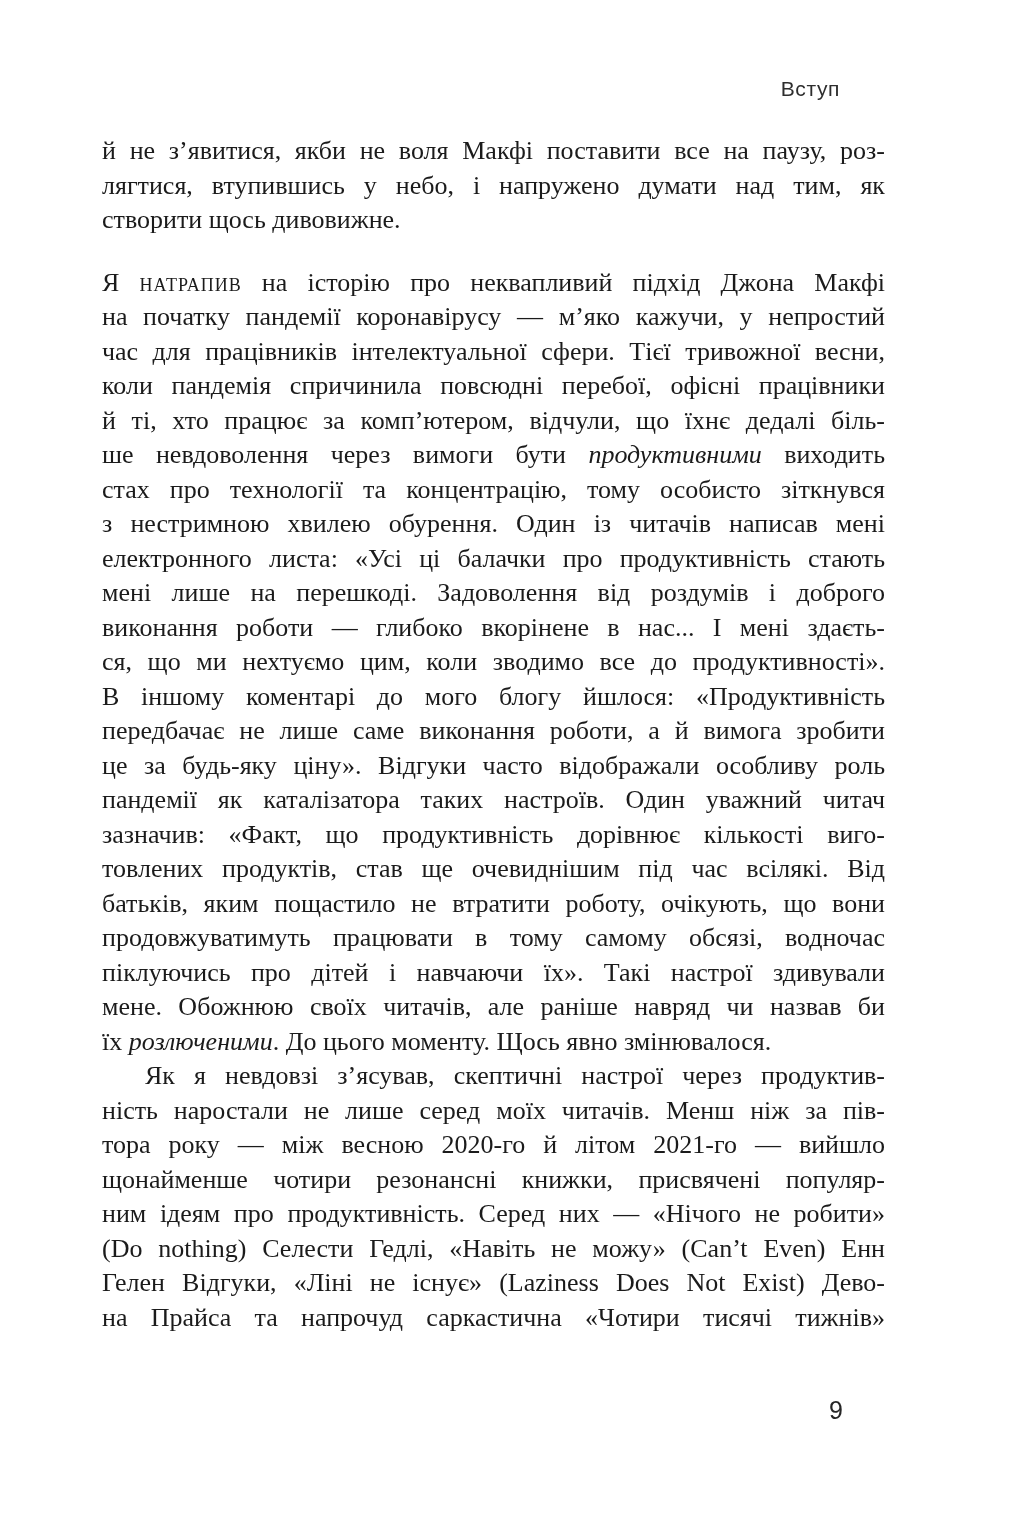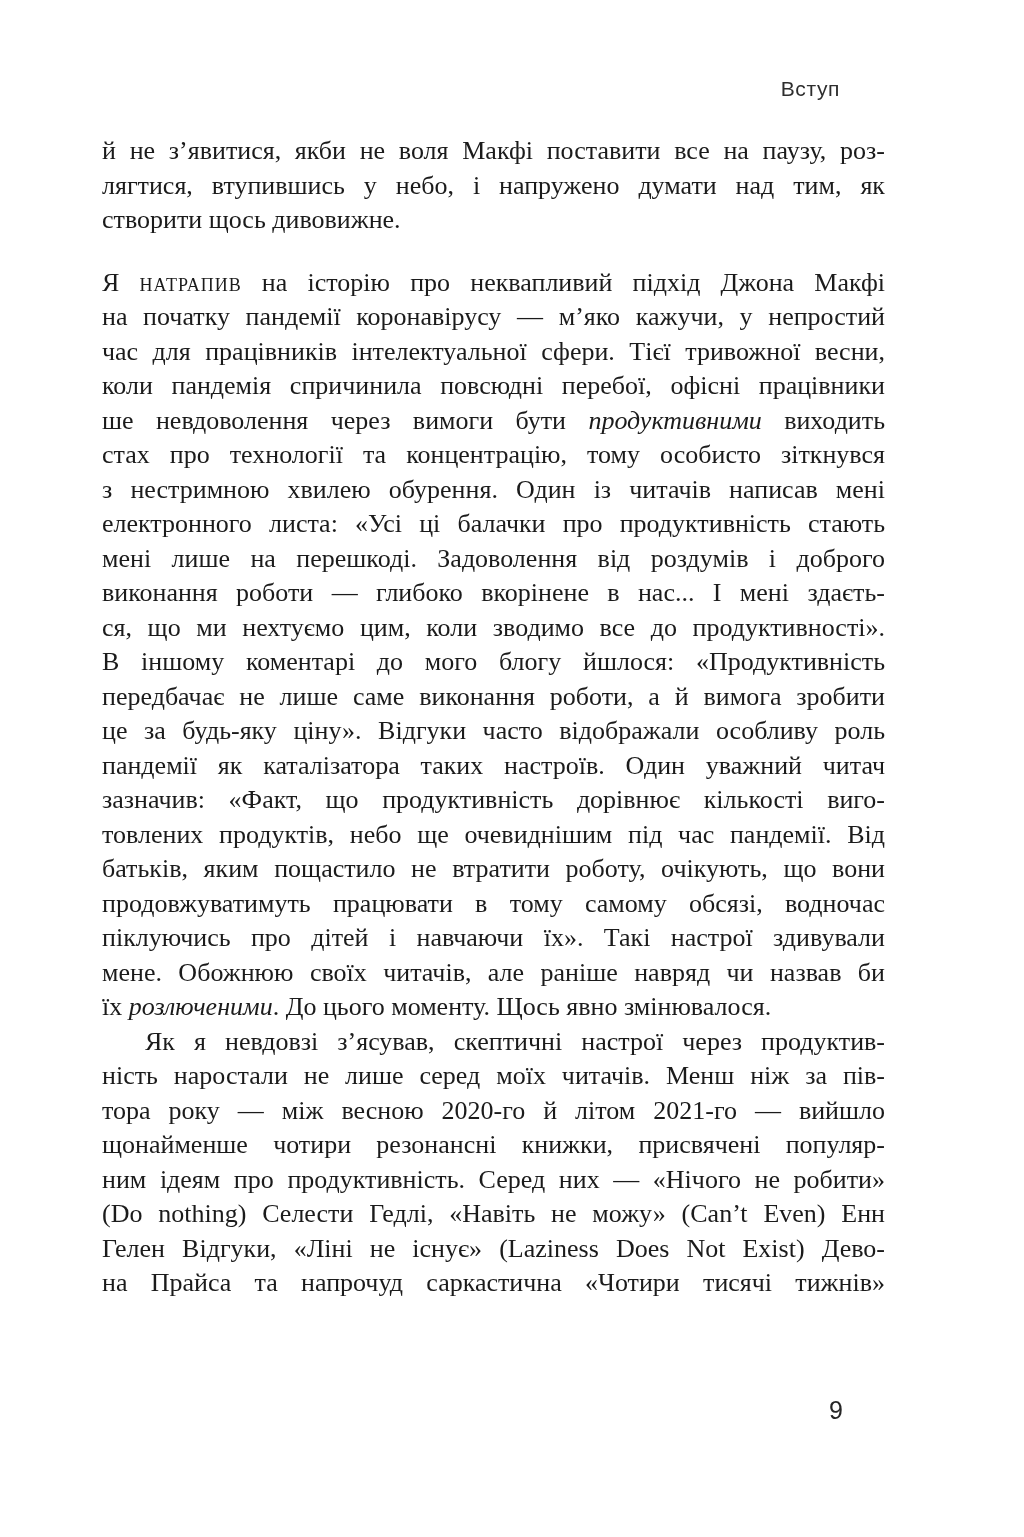--- a/index.html
+++ b/index.html
@@ -75,33 +75,34 @@
       <div class="para">
         <div class="line"><span class="seg-normal">й не з’явитися, якби не воля Макфі поставити все на паузу, роз-</span></div>
         <div class="line"><span class="seg-normal">лягтися, втупившись у небо, і напружено думати над тим, як</span></div>
         <div class="line last"><span class="seg-normal">створити щось дивовижне.</span></div>
       </div>
       <div class="para" style="margin-top: 28px;">
         <div class="line"><span class="seg-normal">Я </span><span class="seg-smallcaps">натрапив</span><span class="seg-normal"> на історію про неквапливий підхід Джона Макфі</span></div>
         <div class="line"><span class="seg-normal">на початку пандемії коронавірусу — м’яко кажучи, у непростий</span></div>
         <div class="line"><span class="seg-normal">час для працівників інтелектуальної сфери. Тієї тривожної весни,</span></div>
         <div class="line"><span class="seg-normal">коли пандемія спричинила повсюдні перебої, офісні працівники</span></div>
+        <div class="line"><span class="seg-normal">й ті, хто працює за комп’ютером, відчули, що їхнє дедалі біль-</span></div>
         <div class="line"><span class="seg-normal">ше невдоволення через вимоги бути </span><span class="seg-italic">продуктивними</span><span class="seg-normal"> виходить</span></div>
         <div class="line"><span class="seg-normal">стах про технології та концентрацію, тому особисто зіткнувся</span></div>
         <div class="line"><span class="seg-normal">з нестримною хвилею обурення. Один із читачів написав мені</span></div>
         <div class="line"><span class="seg-normal">електронного листа: «Усі ці балачки про продуктивність стають</span></div>
         <div class="line"><span class="seg-normal">мені лише на перешкоді. Задоволення від роздумів і доброго</span></div>
         <div class="line"><span class="seg-normal">виконання роботи — глибоко вкорінене в нас... І мені здаєть-</span></div>
         <div class="line"><span class="seg-normal">ся, що ми нехтуємо цим, коли зводимо все до продуктивності».</span></div>
         <div class="line"><span class="seg-normal">В іншому коментарі до мого блогу йшлося: «Продуктивність</span></div>
         <div class="line"><span class="seg-normal">передбачає не лише саме виконання роботи, а й вимога зробити</span></div>
         <div class="line"><span class="seg-normal">це за будь-яку ціну». Відгуки часто відображали особливу роль</span></div>
         <div class="line"><span class="seg-normal">пандемії як каталізатора таких настроїв. Один уважний читач</span></div>
         <div class="line"><span class="seg-normal">зазначив: «Факт, що продуктивність дорівнює кількості виго-</span></div>
-        <div class="line"><span class="seg-normal">товлених продуктів, небо ще очевиднішим під час пандемії. Від</span></div>
+        <div class="line"><span class="seg-normal">товлених продуктів, став ще очевиднішим під час всілякі. Від</span></div>
         <div class="line"><span class="seg-normal">батьків, яким пощастило не втратити роботу, очікують, що вони</span></div>
         <div class="line"><span class="seg-normal">продовжуватимуть працювати в тому самому обсязі, водночас</span></div>
         <div class="line"><span class="seg-normal">піклуючись про дітей і навчаючи їх». Такі настрої здивували</span></div>
         <div class="line"><span class="seg-normal">мене. Обожнюю своїх читачів, але раніше навряд чи назвав би</span></div>
         <div class="line last"><span class="seg-normal">їх </span><span class="seg-italic">розлюченими</span><span class="seg-normal">. До цього моменту. Щось явно змінювалося.</span></div>
       </div>
       <div class="para">
         <div class="line indent"><span class="seg-normal">Як я невдовзі з’ясував, скептичні настрої через продуктив-</span></div>
         <div class="line"><span class="seg-normal">ність наростали не лише серед моїх читачів. Менш ніж за пів-</span></div>
         <div class="line"><span class="seg-normal">тора року — між весною 2020-го й літом 2021-го — вийшло</span></div>

